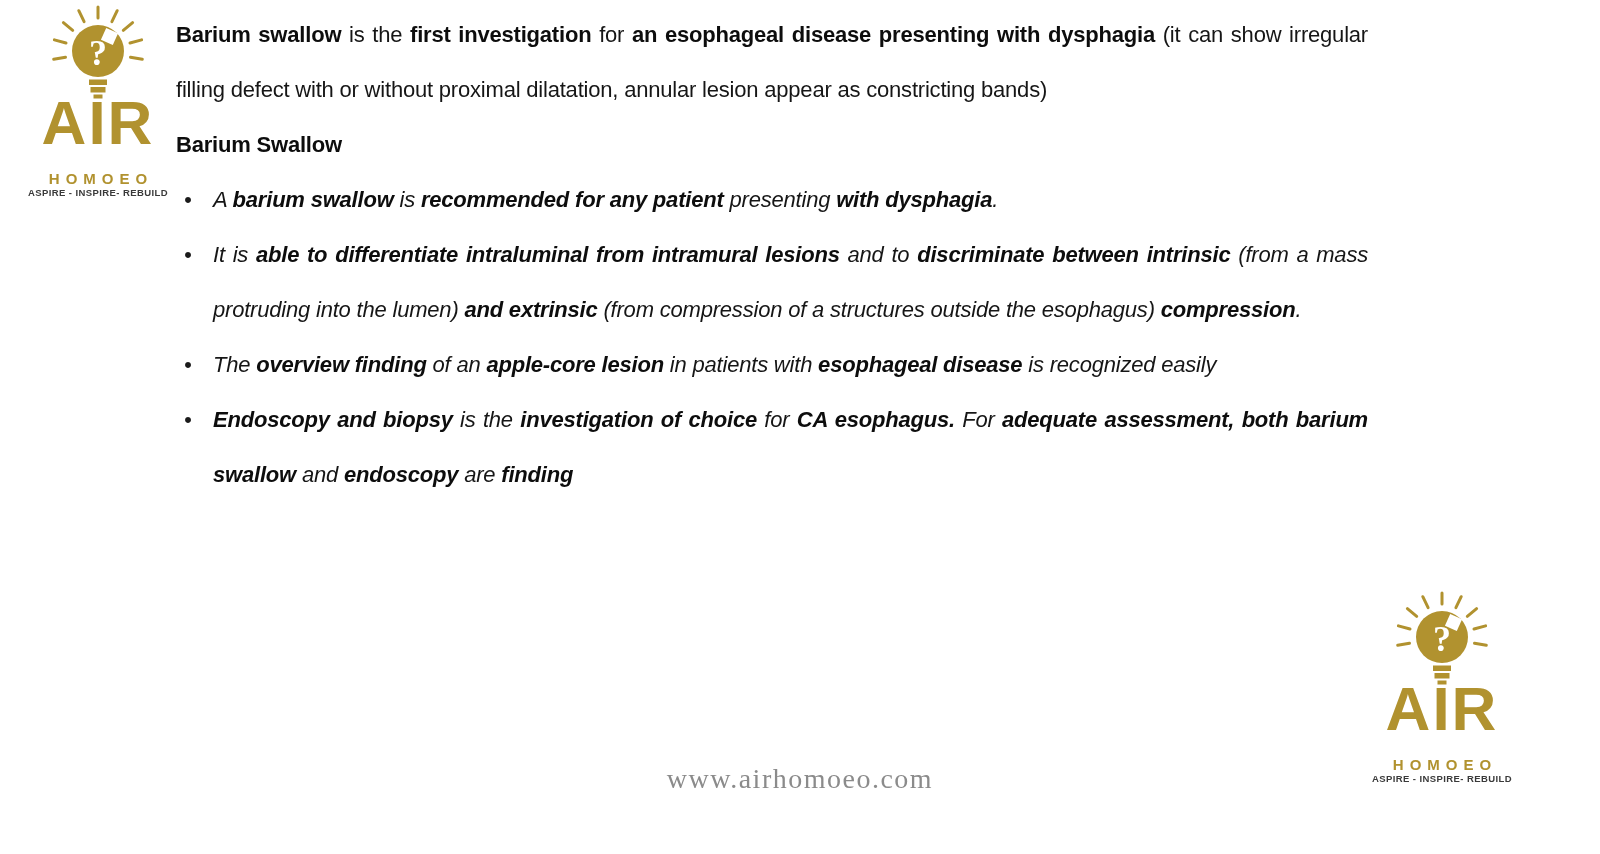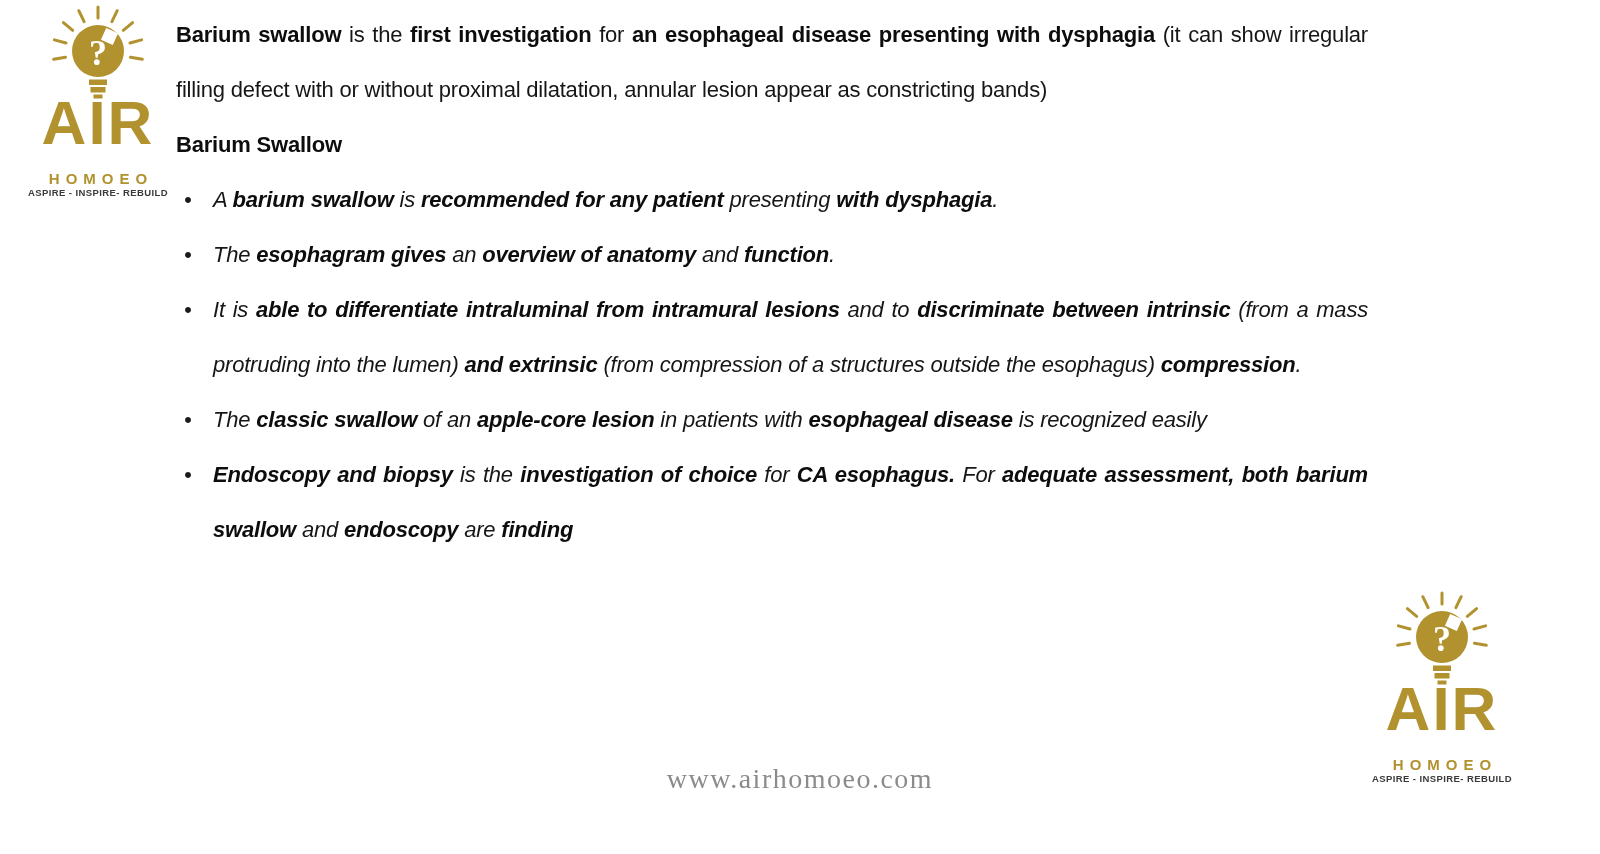--- a/index.html
+++ b/index.html
@@ -125,23 +125,22 @@
     <div class="logo-air">AIR</div>
     <div class="logo-homoeo">HOMOEO</div>
     <div class="logo-tagline">ASPIRE - INSPIRE- REBUILD</div>
   </div>
 
   <div class="content">
     <p class="intro"><b>Barium swallow</b><span> is the </span><b>first investigation</b><span> for </span><b>an esophageal disease presenting with dysphagia</b><span> (it can show irregular filling defect with or without proximal dilatation, annular lesion appear as constricting bands)</span></p>
     <p class="section-heading">Barium Swallow</p>
     <ul class="bullets">
       <li><span>A </span><b>barium swallow</b><span> is </span><b>recommended for any patient</b><span> presenting </span><b>with dysphagia</b><span>.</span></li>
-      <li><span>The </span><b>esophagram gives</b><span> an </span><b>overview of anatomy</b><span> and </span><b>function</b><span>.</span></li>
       <li><span>It is </span><b>able to differentiate intraluminal from intramural lesions</b><span> and to </span><b>discriminate between intrinsic</b><span> (from a mass protruding into the lumen) </span><b>and extrinsic</b><span> (from compression of a structures outside the esophagus) </span><b>compression</b><span>.</span></li>
-      <li><span>The </span><b>classic swallow</b><span> of an </span><b>apple-core lesion</b><span> in patients with </span><b>esophageal disease</b><span> is recognized easily</span></li>
+      <li><span>The </span><b>overview finding</b><span> of an </span><b>apple-core lesion</b><span> in patients with </span><b>esophageal disease</b><span> is recognized easily</span></li>
       <li><b>Endoscopy and biopsy</b><span> is the </span><b>investigation of choice</b><span> for </span><b>CA esophagus.</b><span> For </span><b>adequate assessment, both barium swallow</b><span> and </span><b>endoscopy</b><span> are </span><b>finding</b></li>
     </ul>
   </div>
 
   <div class="logo logo-br">
     <svg class="logo-bulb" width="100" height="96" viewBox="0 0 100 96" aria-hidden="true">
       <g stroke="#B1922F" stroke-width="3" stroke-linecap="round">
         <line x1="50" y1="14" x2="50" y2="3"></line>
         <line x1="63.9" y1="17.6" x2="69.2" y2="6.7"></line>
         <line x1="36.1" y1="17.6" x2="30.8" y2="6.7"></line>

